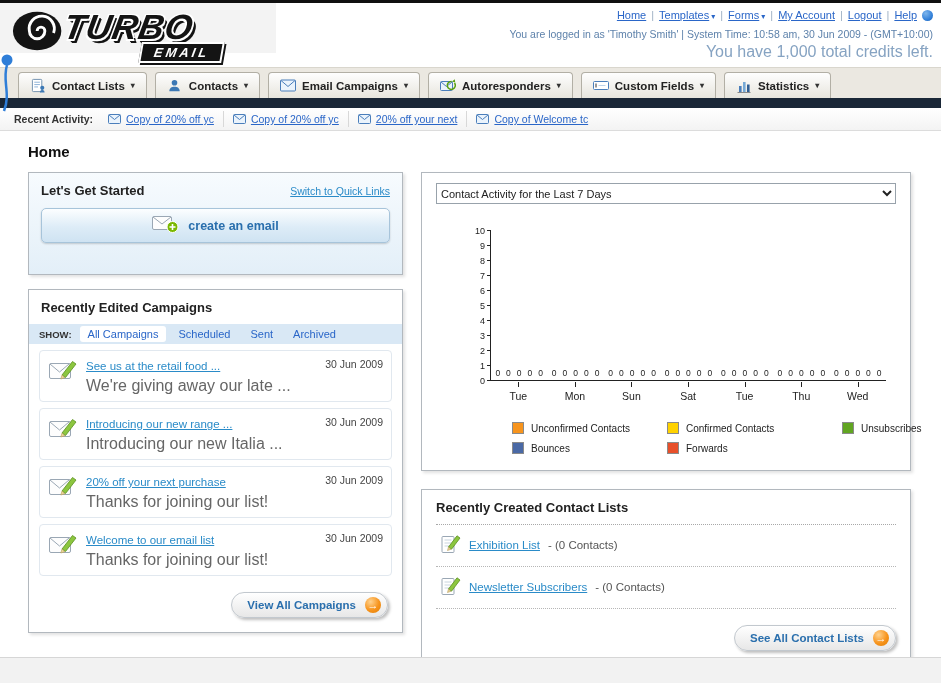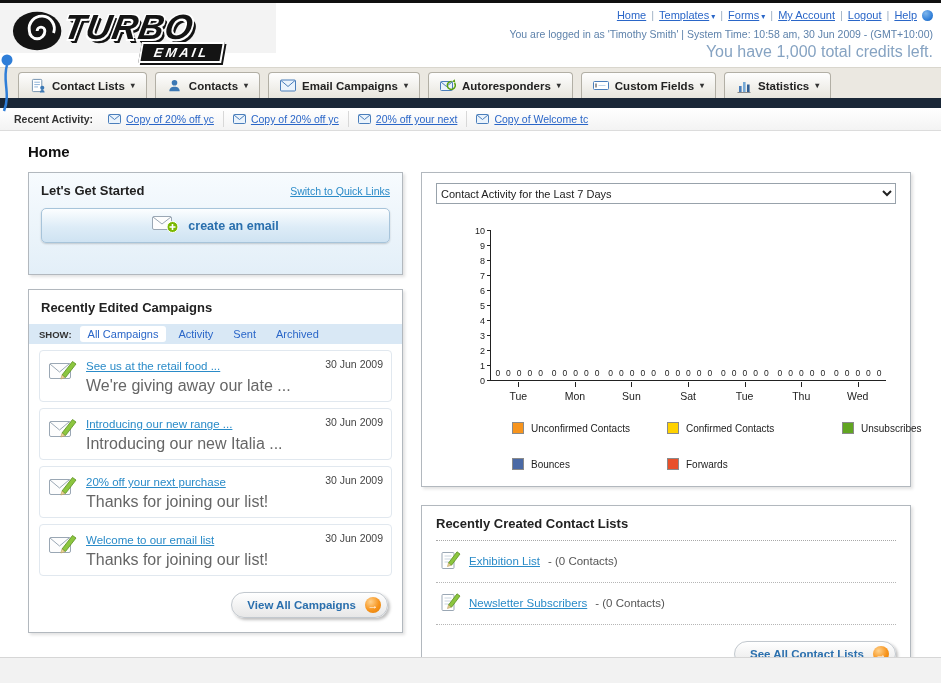--- a/index.html
+++ b/index.html
@@ -102,21 +102,21 @@
   .plot { position:relative; width:396px; height:151px; border-left:1px solid #222; border-bottom:1px solid #222; }
   .tick-strip { position:absolute; left:-4px; top:0; width:4px; height:151px;
     background:repeating-linear-gradient(to bottom, #222 0 1px, transparent 1px 15px); }
   .chart-groups { position:absolute; inset:0; display:flex; }
   .chart-group { flex:1; position:relative; }
   .zero-vals { position:absolute; bottom:2px; left:0; right:0; display:flex; justify-content:center;
     gap:6px; font-size:8.5px; color:#222; }
   .x-axis { display:flex; width:396px; margin-left:20px; }
   .x-label { flex:1; text-align:center; font-size:10.5px; color:#222; position:relative; padding-top:9px; }
   .x-tick { position:absolute; top:1px; left:50%; width:1px; height:5px; background:#222; }
-  .legend { margin:20px 0 0 42px; display:grid; grid-template-columns:155px 175px 150px; row-gap:24px; font-size:10px; color:#222; }
+  .legend { margin:20px 0 0 42px; display:grid; grid-template-columns:155px 175px 150px; row-gap:8px; font-size:10px; color:#222; }
   .legend-item { display:flex; align-items:center; gap:7px; }
   .swatch { width:12px; height:12px; border:1px solid #8a8a8a; flex:0 0 auto; }
 
   
   .cl-panel { margin-top:18px; padding:10px 14px 12px; }
   .cl-title { font-size:13px; font-weight:bold; color:#222; padding-bottom:9px; border-bottom:1px dotted #a8a8a8; }
   .cl-item { display:flex; align-items:center; gap:8px; padding:8px 4px 9px; border-bottom:1px dotted #b6b6b6; font-size:11.5px; }
   .cl-link { color:#2a8bc8; text-decoration:underline; cursor:pointer; }
   .cl-detail { color:#555; }
   .cl-footer { display:flex; justify-content:flex-end; margin-top:16px; }
@@ -305,21 +305,21 @@
             </button>
           </div>
         </section>
 
         <section class="panel camp-panel">
           <div class="camp-head">Recently Edited Campaigns</div>
           <div class="filter-bar">
             <span class="show-label">SHOW:</span>
             <span id="campaign-filters" style="display:flex;gap:4px;align-items:center;">
                 <span class="filter active">All Campaigns</span>
-                <span class="filter">Activity</span>
+                <span class="filter">Scheduled</span>
                 <span class="filter">Sent</span>
                 <span class="filter">Archived</span>
               </span>
           </div>
           <div id="campaign-list">
               <div class="campaign-row">
                 <span class="camp-icon"><svg width="30" height="26" viewBox="0 0 30 26">
                     <rect x="1.5" y="6.5" width="21" height="15" rx="1.5" fill="#fdfdfd" stroke="#9aa7b4"></rect>
                     <path d="M2 7l9.5 8L21 7" fill="none" stroke="#9aa7b4"></path>
                     <path d="M14 18L24.5 4.5l3.5 2.5L17.5 20.5z" fill="#8cc63f" stroke="#5a8f1f" stroke-width="0.8"></path>

